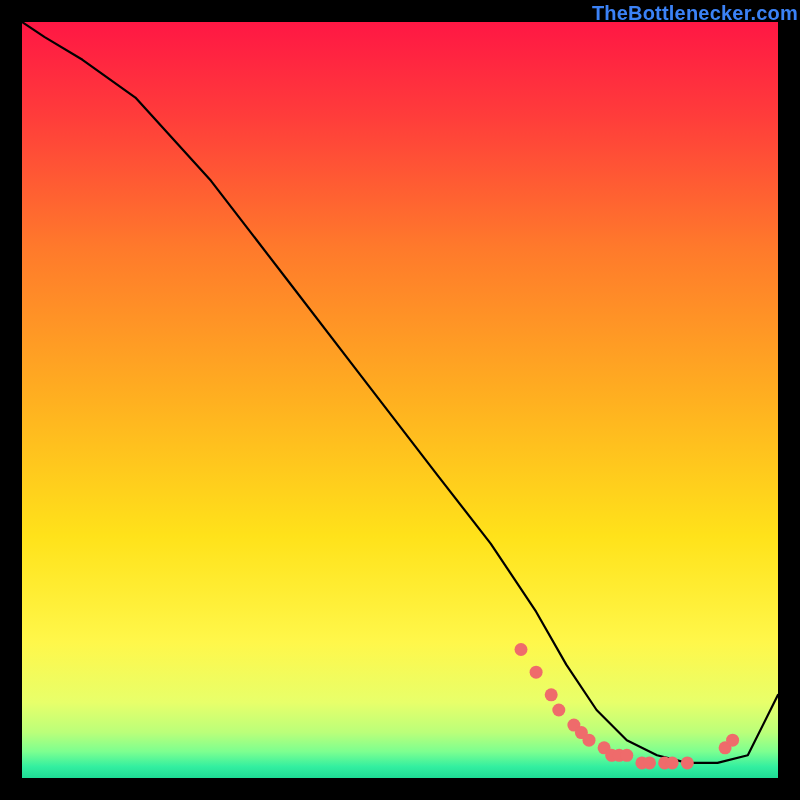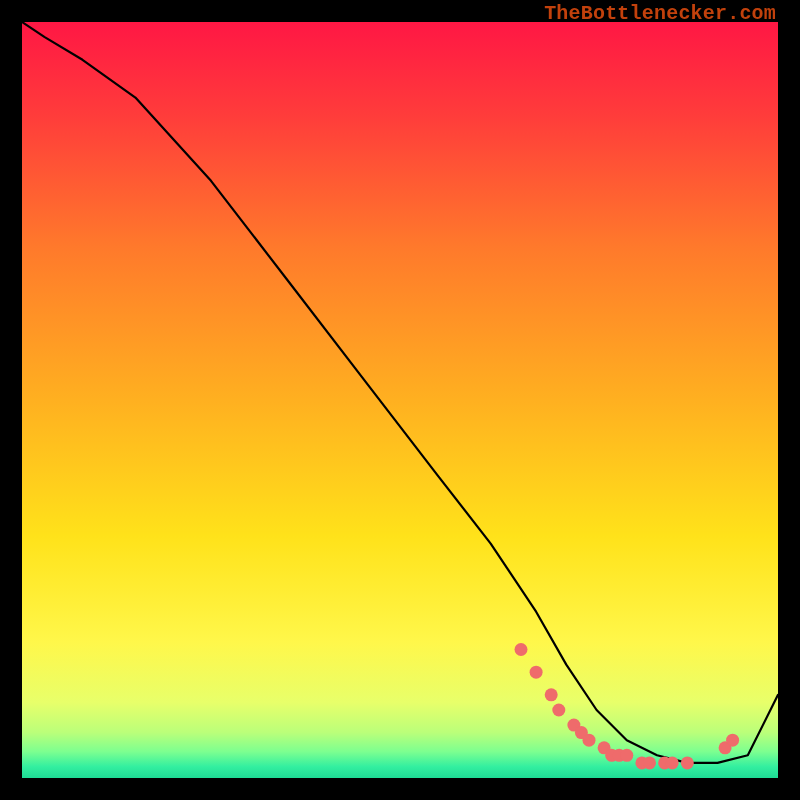--- a/index.html
+++ b/index.html
@@ -21,26 +21,26 @@
   .plot-area {
     position: absolute;
     left: 22px;
     top: 22px;
     width: 756px;
     height: 756px;
     overflow: hidden;
   }
   .attribution {
     position: absolute;
-    right: 24px;
+    right: 2px;
     top: 2px;
-    font-family: Liberation Mono, monospace;
+    font-family: Liberation Sans, sans-serif;
     font-size: 20px;
     font-weight: 600;
-    color: #c2410c;
+    color: #3b82f6;
     letter-spacing: 0.2px;
   }
   svg { display: block; }
 </style>
 </head>
 <body>
 
 <div class="frame">
   <div class="plot-area">
     <svg id="chart-svg" width="756" height="756" viewBox="0 0 756 756">

